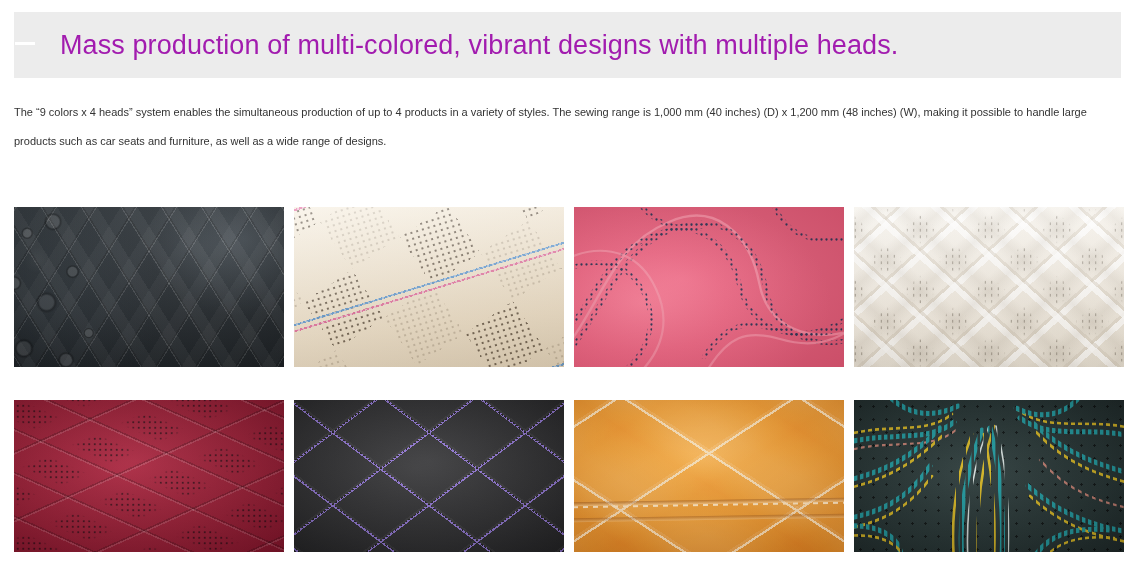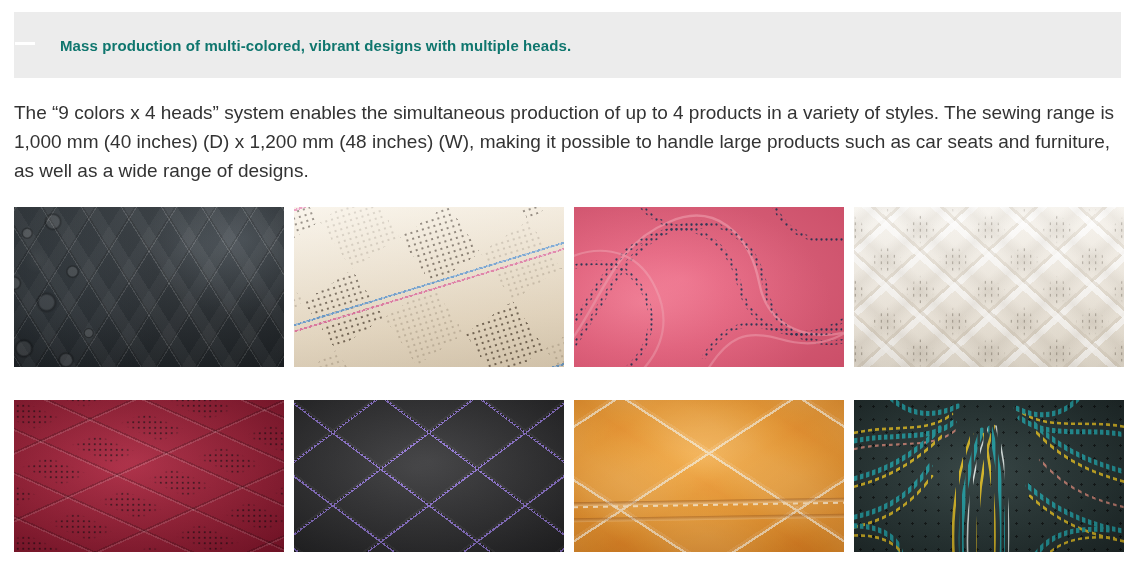--- a/index.html
+++ b/index.html
@@ -36,34 +36,34 @@
     position: absolute;
     left: 1px;
     top: 30px;
     width: 20px;
     height: 3px;
     background: #ffffff;
   }
 
   .header-title {
     margin-left: 46px;
-    font-size: 15px;
-    font-weight: bold;
-    color: #0f766e;
+    font-size: 27px;
+    font-weight: normal;
+    color: #a21caf;
     letter-spacing: 0.1px;
     white-space: nowrap;
   }
 
   
   .body-copy {
     position: absolute;
     left: 14px;
     top: 98px;
     width: 1107px;
-    font-size: 19px;
+    font-size: 11px;
     line-height: 29px;
     color: #333333;
     text-align: left;
   }
 
   
   .gallery {
     position: absolute;
     left: 14px;
     top: 207px;

